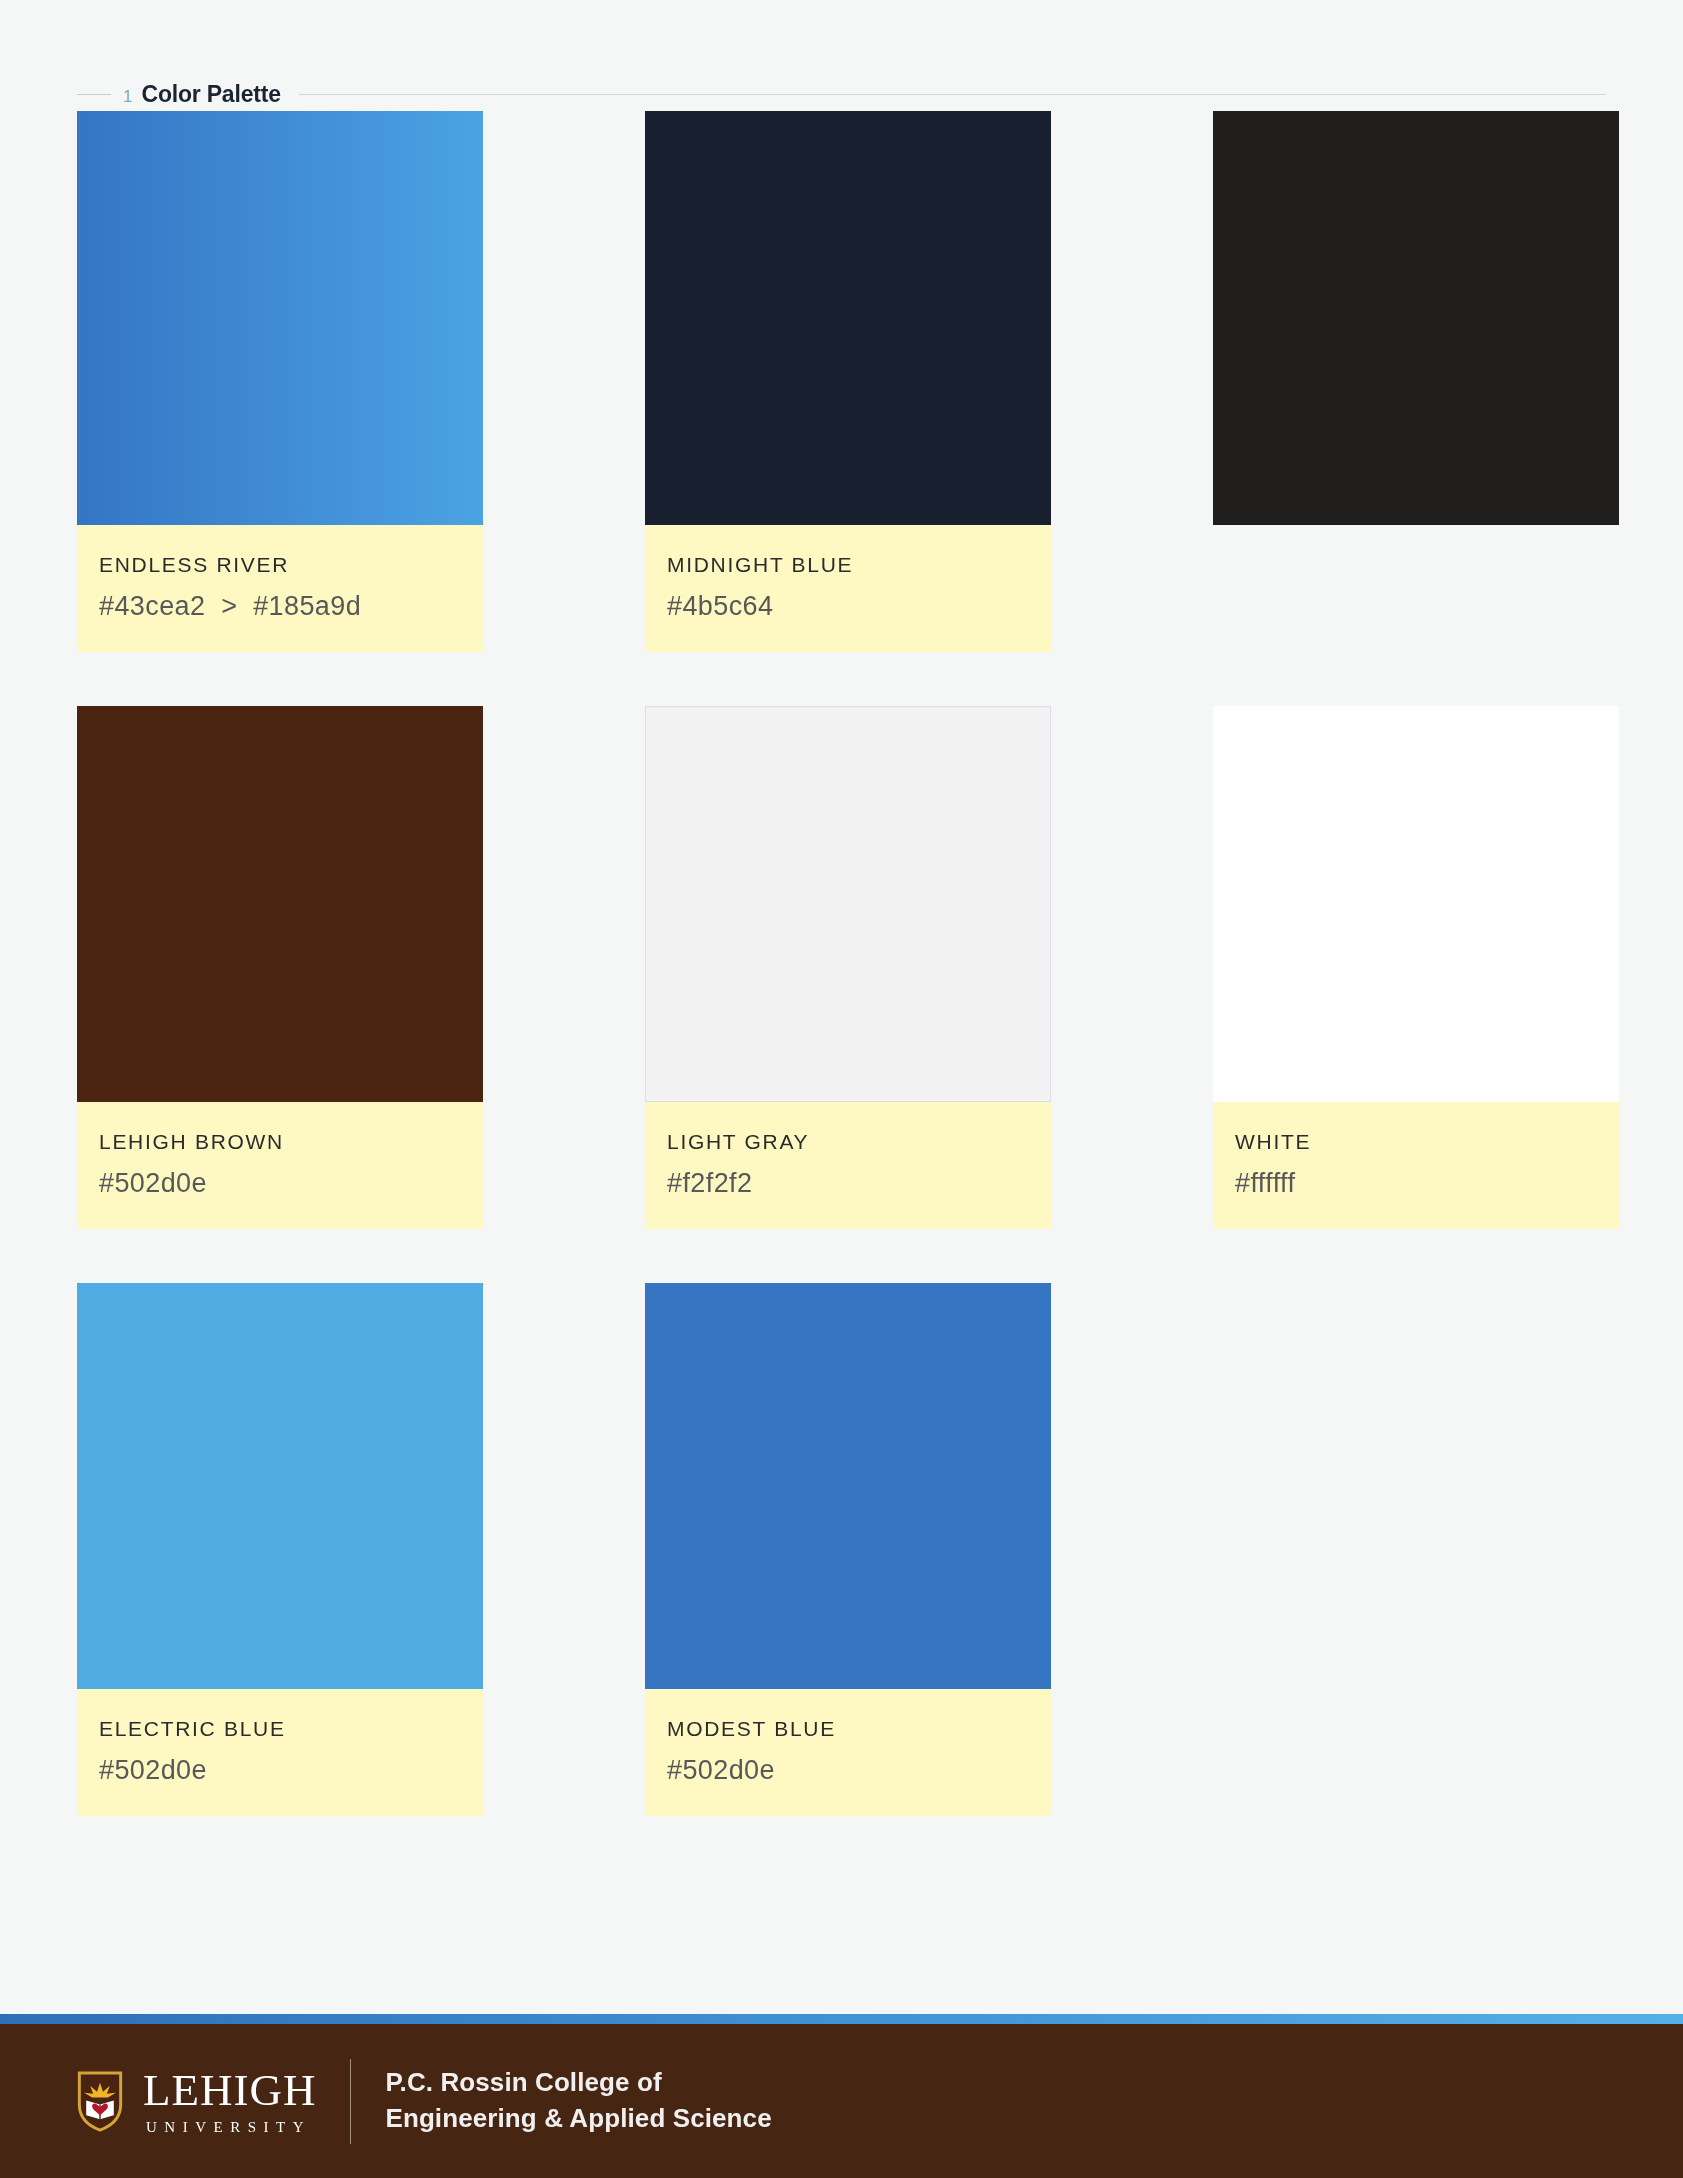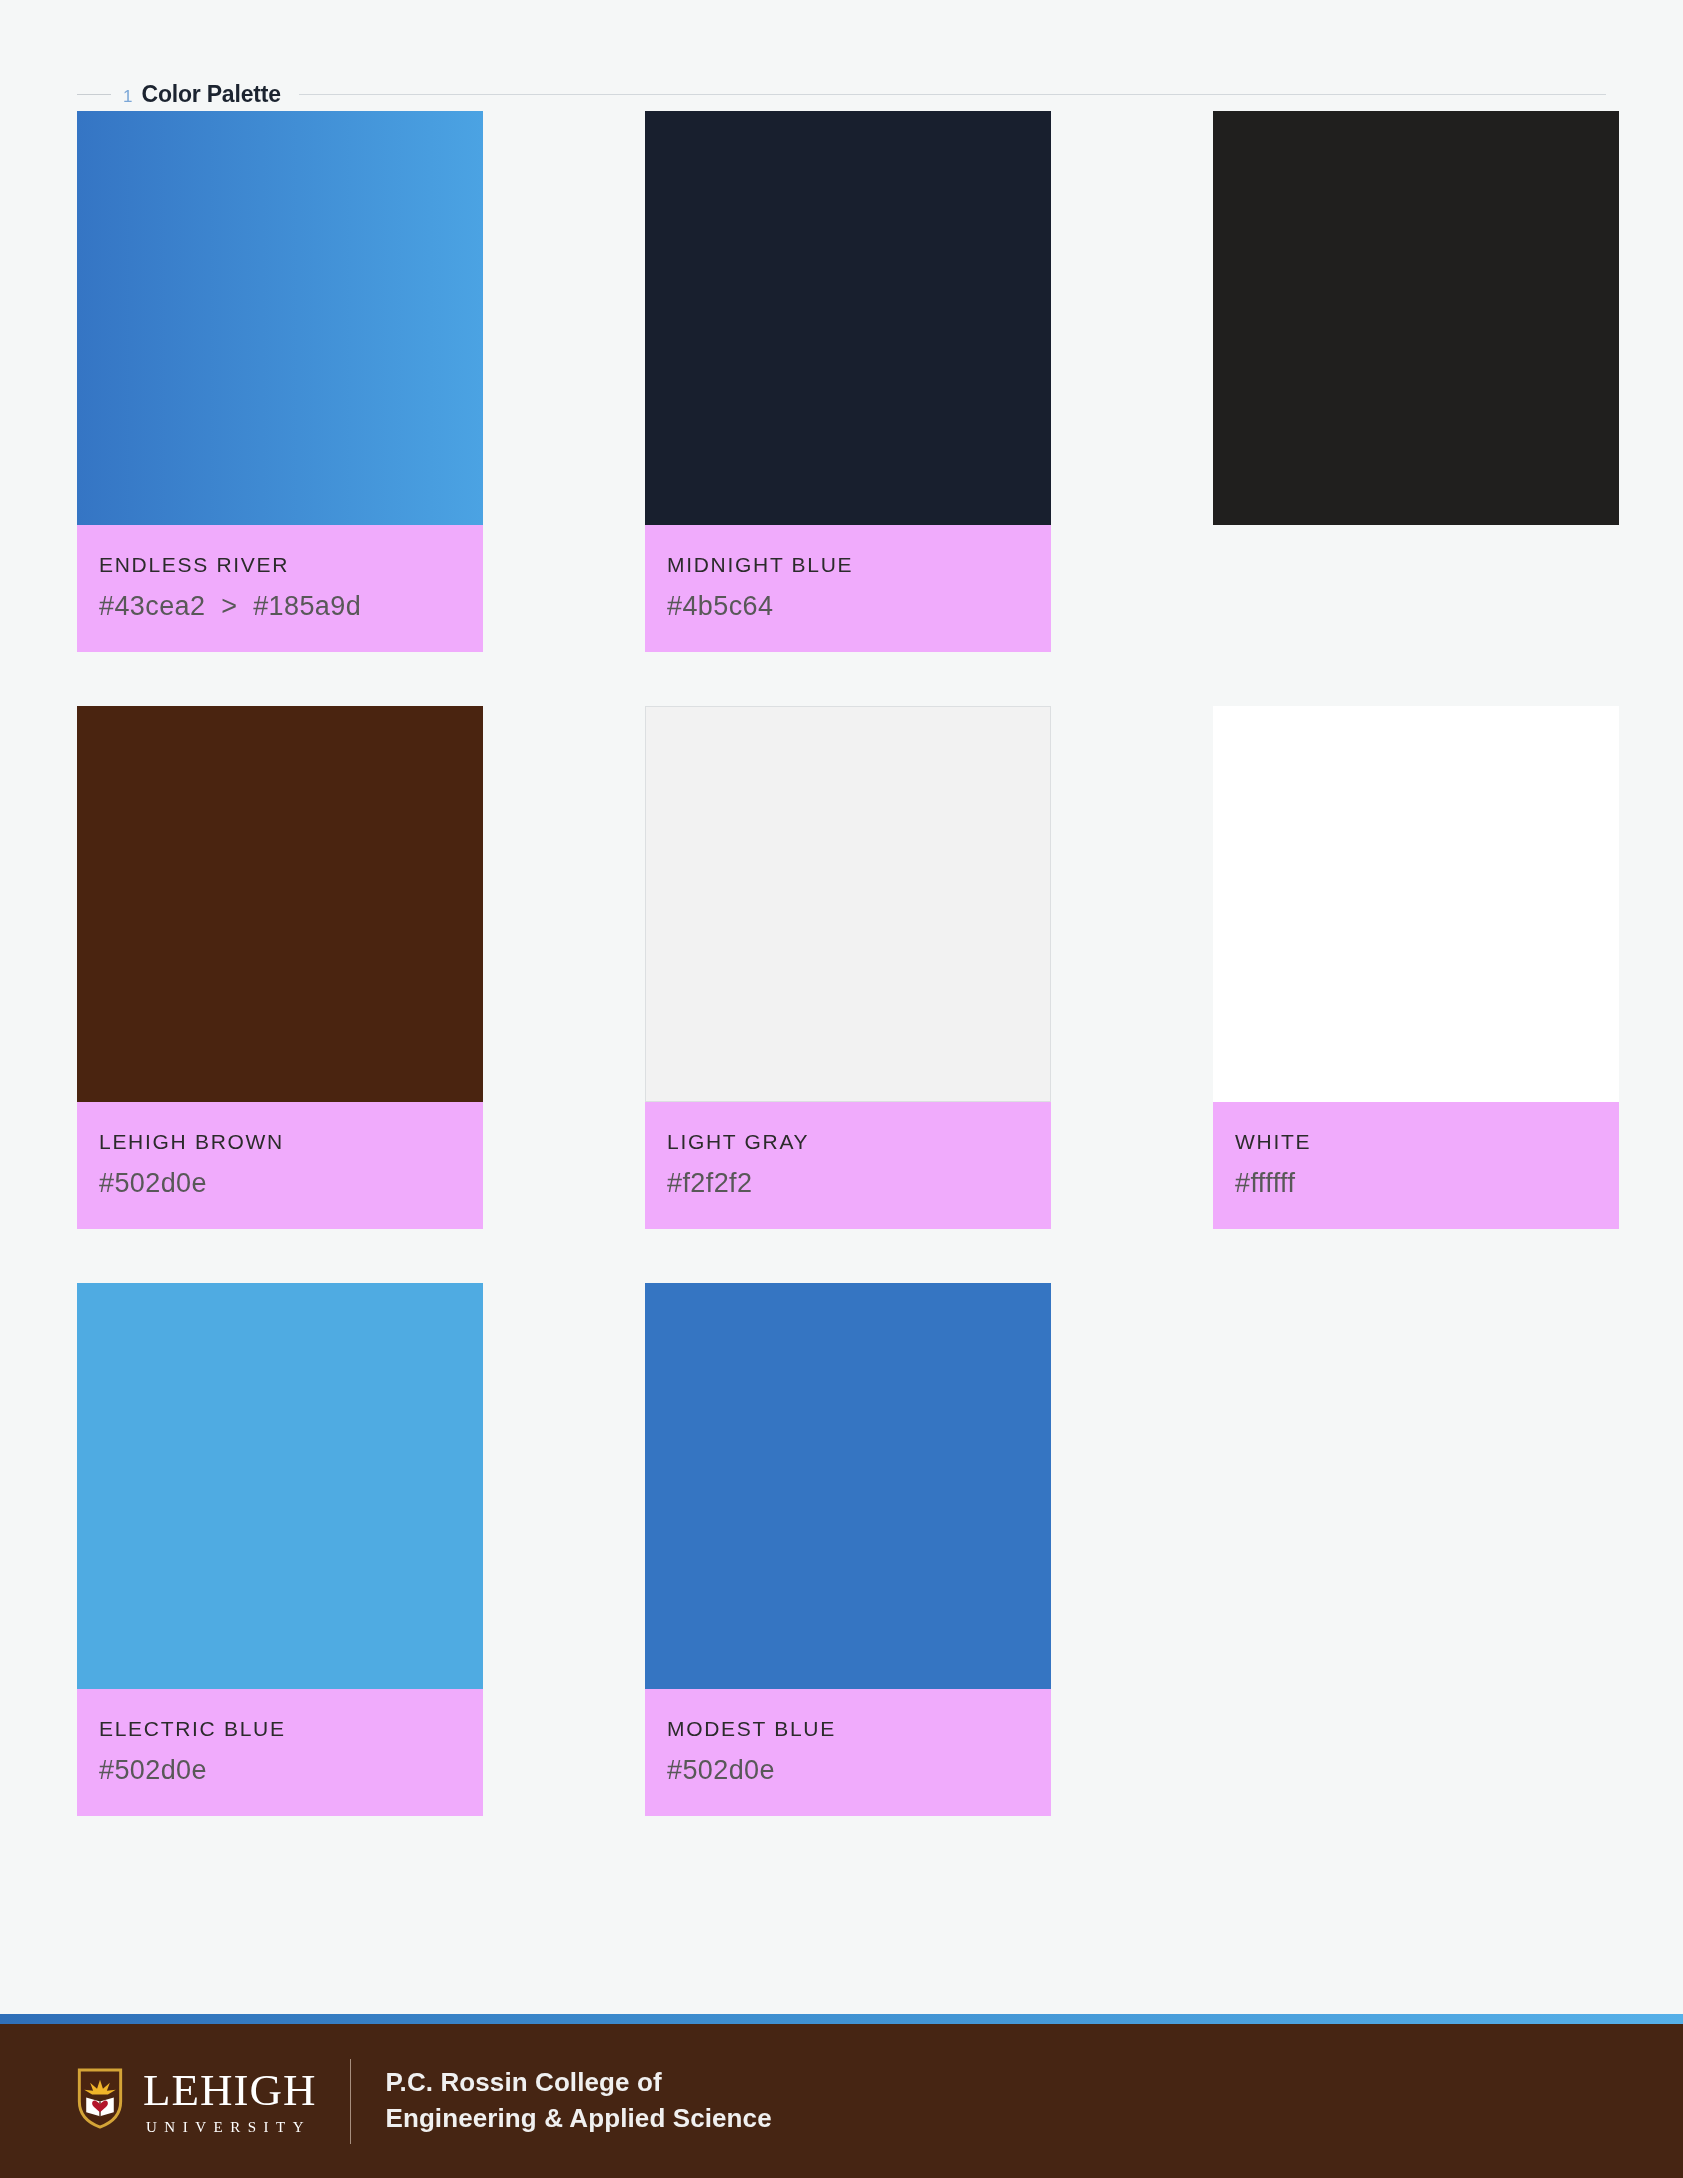--- a/index.html
+++ b/index.html
@@ -69,21 +69,21 @@
   }
   .swatch-chip {
     width: 406px;
     height: 414px;
     box-sizing: border-box;
   }
   .swatch-chip.bordered {
     border: 1px solid #dcdfe1;
   }
   .swatch-label {
-    background: #f0abfc;
+    background: #fef9c3;
     padding: 28px 22px 30px 22px;
     box-sizing: border-box;
   }
   .swatch-name {
     font-size: 21px;
     letter-spacing: 1.7px;
     color: #2b2b2b;
     margin: 0 0 14px 0;
     text-transform: uppercase;
     white-space: nowrap;
@@ -116,21 +116,21 @@
     width: 1683px;
     height: 154px;
     background: #462513;
     display: flex;
     align-items: center;
     padding-left: 77px;
     box-sizing: border-box;
   }
   .brand-lockup {
     display: flex;
-    align-items: flex-start;
+    align-items: center;
   }
   .crest {
     width: 46px;
     height: 61px;
     flex: 0 0 auto;
     margin-right: 20px;
   }
   .wordmark {
     display: flex;
     flex-direction: column;

